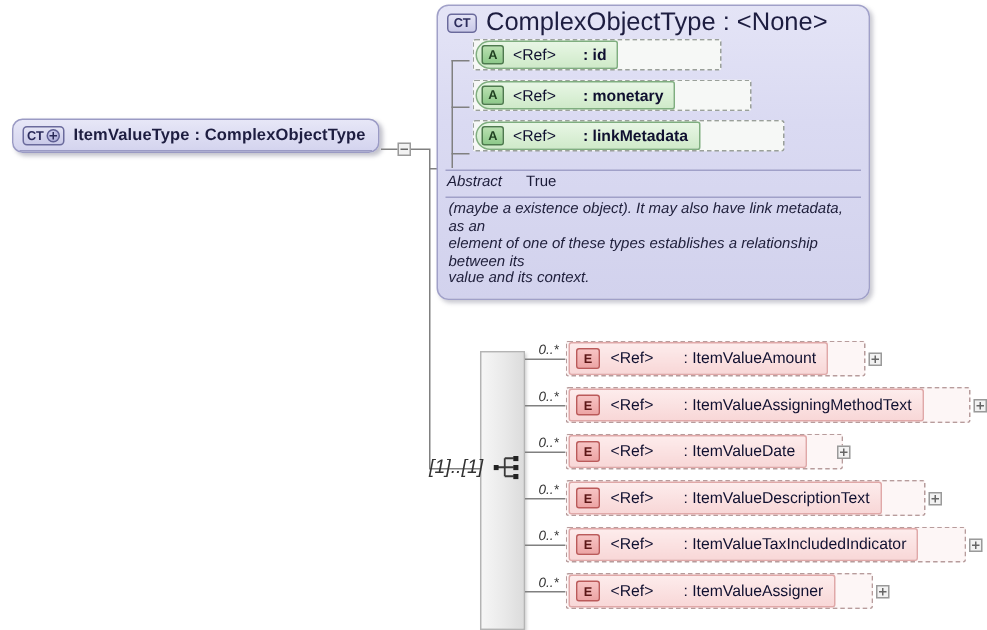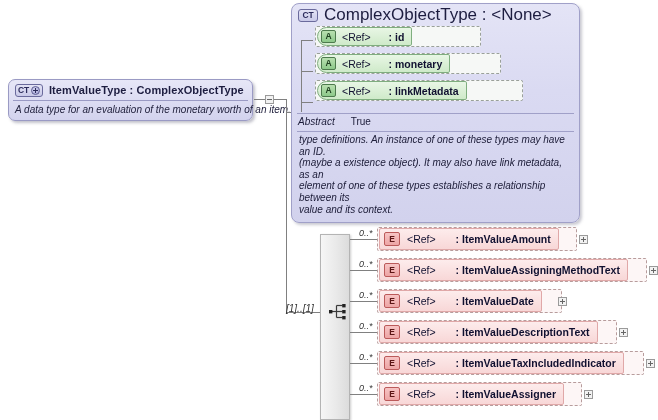--- a/index.html
+++ b/index.html
@@ -235,21 +235,21 @@
     position: absolute;
     left: 329px;
     top: 303px;
     width: 19px;
     height: 17px;
   }
   .card-seq {
     position: absolute;
     left: 286px;
     top: 303px;
-    font-size: 10px;
+    font-size: 13px;
     font-style: italic;
     color: #333;
     white-space: nowrap;
   }
 
   
   .el-slot {
     position: absolute;
     box-sizing: border-box;
     border: 1px dashed #b79c9c;
@@ -276,21 +276,21 @@
     width: 16px; height: 14px;
     border: 1px solid #bb5a5a;
     border-radius: 2px;
     background: linear-gradient(to bottom,#f7c4c4,#eda5a5);
     box-sizing: border-box;
     margin-right: 7px;
     flex: none;
   }
   .badge-e span { font-size: 8.5px; font-weight: bold; color:#5c1616; line-height: 12px; }
   .el-ref { font-size: 10.5px; color:#101030; margin-right: 20px; }
-  .el-nm  { font-size: 10.5px; color:#101030; font-weight: bold; }
+  .el-nm  { font-size: 10.5px; color:#101030; font-weight: normal; }
 
   .card-el {
     position: absolute;
     font-size: 9px;
     font-style: italic;
     color: #333;
     white-space: nowrap;
   }
 
   
@@ -316,21 +316,20 @@
 
   <div class="ct-root">
     <div class="hd">
       <span class="badge-ct">
         <span class="ctl">CT</span>
         <span class="plus"></span>
       </span>
       <span class="hd-txt">ItemValueType : ComplexObjectType</span>
     </div>
     <div class="sep"></div>
-    <div class="doc">A data type for an evaluation of the monetary worth of an item.</div>
   </div>
 
   <div class="expander" style="left:265px; top:95px;"></div>
 
   <div class="ln-h" style="left:254px; top:99px; width:11px;"></div>
   <div class="ln-h" style="left:274px; top:99px; width:12px;"></div>
 
   <div class="ln-v" style="left:286px; top:99px; height:213px;"></div>
 
   <div class="ln-h" style="left:286px; top:112px; width:15px;"></div>
@@ -380,21 +379,20 @@
       </div>
     </div>
 
     <div class="panel-sep"></div>
     <div class="abstract-row">
       <span class="k">Abstract</span>
       <span class="v">True</span>
     </div>
     <div class="panel-sep"></div>
     <div class="panel-doc">
-      <div>type definitions. An instance of one of these types may have an ID.</div>
       <div>(maybe a existence object). It may also have link metadata, as an</div>
       <div>element of one of these types establishes a relationship between its</div>
       <div>value and its context.</div>
     </div>
   </div>
 
   <div class="ln-v" style="left:301px; top:40px; height:72px;"></div>
   <div class="ln-h" style="left:301px; top:40px; width:12px;"></div>
   <div class="ln-h" style="left:301px; top:71px; width:12px;"></div>
   <div class="ln-h" style="left:301px; top:102px; width:12px;"></div>

